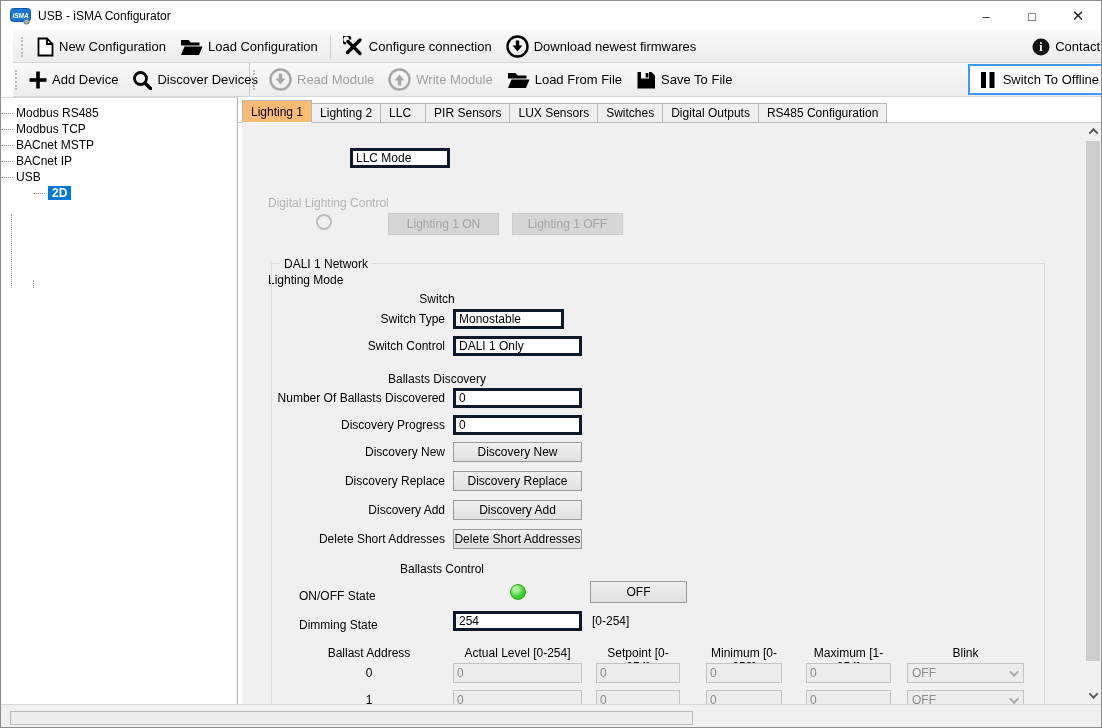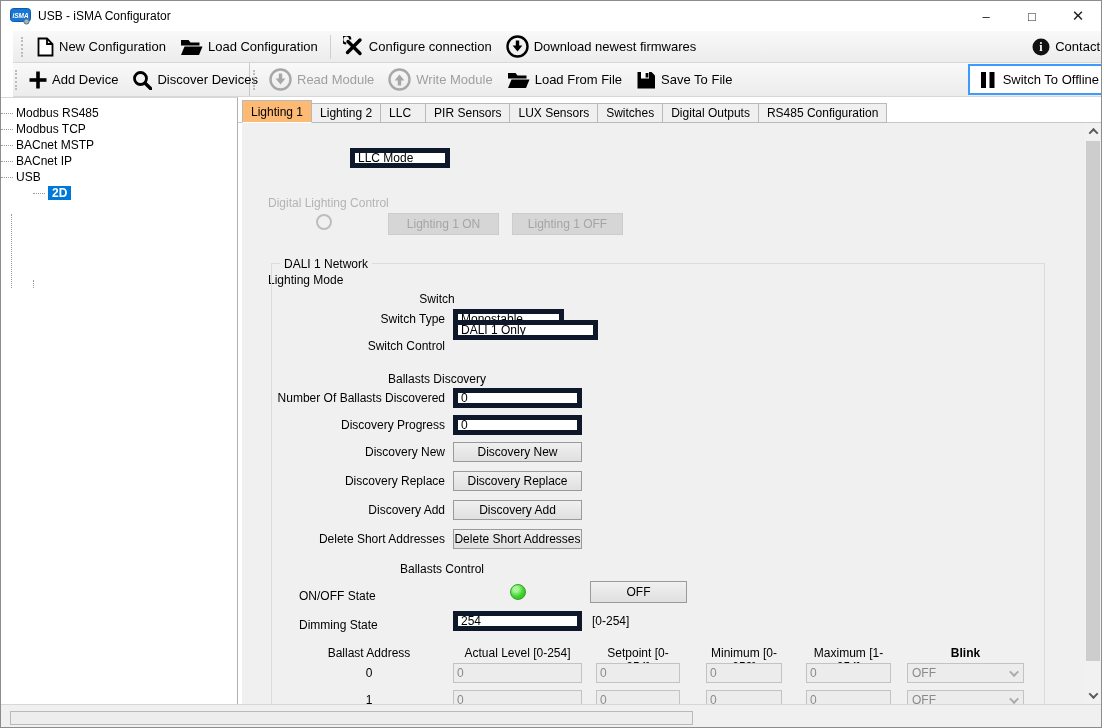--- a/index.html
+++ b/index.html
@@ -46,21 +46,21 @@
   .tabstrip { position:absolute; left:241px; top:99px; height:23px; display:flex; align-items:flex-end; z-index:3; }
   .tab { height:20px; display:flex; align-items:center; padding:0 8px; font-size:12px;
          background:#f0f0f0; border:1px solid #b9b9b9; margin-right:-1px; white-space:nowrap; }
   .tab.active { height:23px; background:#fdba74; border-bottom:1px solid #fff; z-index:4; position:relative; }
   .tabline { position:absolute; left:237px; right:0; top:121px; height:1px; background:#c9c9c9; z-index:2; }
 
   
   .tabpage { position:absolute; left:241px; top:122px; width:843px; height:581px;
              background:#f0f0f0; overflow:hidden; z-index:1; }
   .abs { position:absolute; }
-  .fld { position:absolute; height:20px; background:#fff; border:5px solid #0f172a;
+  .fld { position:absolute; height:20px; background:#fff; border:3px solid #0f172a;
          font-family:"Liberation Sans",sans-serif; font-size:12px; padding:0 3px; color:#000; }
   .dfld { position:absolute; height:20px; background:#ececec; border:1px solid #c3c3c3;
           font-family:"Liberation Sans",sans-serif; font-size:12px; padding:0 3px; color:#8a8a8a; }
   .btn { position:absolute; height:20px; background:linear-gradient(#f0f0f0,#e0e0e0);
          border:1px solid #9a9a9a; font-size:12px; display:flex; align-items:center; justify-content:center; }
   .dbtn { position:absolute; height:22px; background:#d6d6d6; border:1px solid #cicccc;
           border:1px solid #cccccc; color:#a5a5a5; font-size:12px; display:flex; align-items:center; justify-content:center; }
   .rlabel { position:absolute; text-align:right; font-size:12px; line-height:14px; }
   .clabel { position:absolute; text-align:center; font-size:12px; line-height:14px; }
   .groupbox { position:absolute; left:29px; top:140px; width:774px; height:478px; border:1px solid #dcdcdc; }
@@ -286,21 +286,21 @@
     <div class="dbtn" style="left:146px; top:90px; width:111px;">Lighting 1 ON</div>
     <div class="dbtn" style="left:264px; top:90px; width:111px;margin-left:6px;">Lighting 1 OFF</div>
 
     <div class="groupbox">
       <div class="gb-title">DALI 1 Network</div>
 
       <div class="clabel" style="left:0; top:28px; width:330px;">Switch</div>
       <div class="rlabel" style="left:0; top:48px; width:173px;">Switch Type</div>
       <input class="fld" style="left: 181px; top: 45px; width: 111px;" value="Monostable">
       <div class="rlabel" style="left:0; top:75px; width:173px;">Switch Control</div>
-      <input class="fld" style="left: 181px; top: 56px; width: 145px;" value="DALI 1 Only">
+      <input class="fld" style="left: 181px; top: 72px; width: 129px;" value="DALI 1 Only">
 
       <div class="clabel" style="left:0; top:108px; width:330px;">Ballasts Discovery</div>
       <div class="rlabel" style="left:0; top:127px; width:173px;">Number Of Ballasts Discovered</div>
       <input class="fld" style="left: 181px; top: 124px; width: 129px;" value="0">
       <div class="rlabel" style="left:0; top:154px; width:173px;">Discovery Progress</div>
       <input class="fld" style="left: 181px; top: 151px; width: 129px;" value="0">
       <div class="rlabel" style="left:0; top:181px; width:173px;">Discovery New</div>
       <div class="btn" style="left:181px; top:178px; width:129px;">Discovery New</div>
       <div class="rlabel" style="left:0; top:210px; width:173px;">Discovery Replace</div>
       <div class="btn" style="left:181px; top:207px; width:129px;">Discovery Replace</div>
@@ -315,21 +315,21 @@
       <div class="btn" style="left:318px; top:317px; width:97px; height:22px;">OFF</div>
       <div class="rlabel" style="left:0; top:354px; width:130px; text-align:left; padding-left:27px;">Dimming State</div>
       <input class="fld" style="left: 181px; top: 347px; width: 129px;" value="254">
       <div class="abs" style="left:320px; top:350px;">[0-254]</div>
 
       <div class="clabel" style="left:47px; top:382px; width:100px;">Ballast Address</div>
       <div class="clabel" style="left:181px; top:382px; width:129px;">Actual Level [0-254]</div>
       <div class="clabel" style="left:324px; top:382px; width:84px;">Setpoint [0-254]</div>
       <div class="clabel" style="left:434px; top:382px; width:76px;">Minimum [0-253]</div>
       <div class="clabel" style="left:534px; top:382px; width:85px;">Maximum [1-254]</div>
-      <div class="clabel" style="left:635px; top:382px; width:117px;font-weight:bold;">Blink</div>
+      <div class="clabel" style="left:635px; top:382px; width:117px;">Blink</div>
 
       <div class="clabel" style="left:47px; top:402px; width:100px;">0</div>
       <input class="dfld" style="left: 181px; top: 399px; width: 129px;" disabled="" value="0">
       <input class="dfld" style="left: 324px; top: 399px; width: 84px;" disabled="" value="0">
       <input class="dfld" style="left: 434px; top: 399px; width: 76px;" disabled="" value="0">
       <input class="dfld" style="left: 534px; top: 399px; width: 85px;" disabled="" value="0">
       <div class="combo" style="left:635px; top:399px; width:117px;">
         <span>OFF</span>
         <span class="chev"></span>
       </div>

